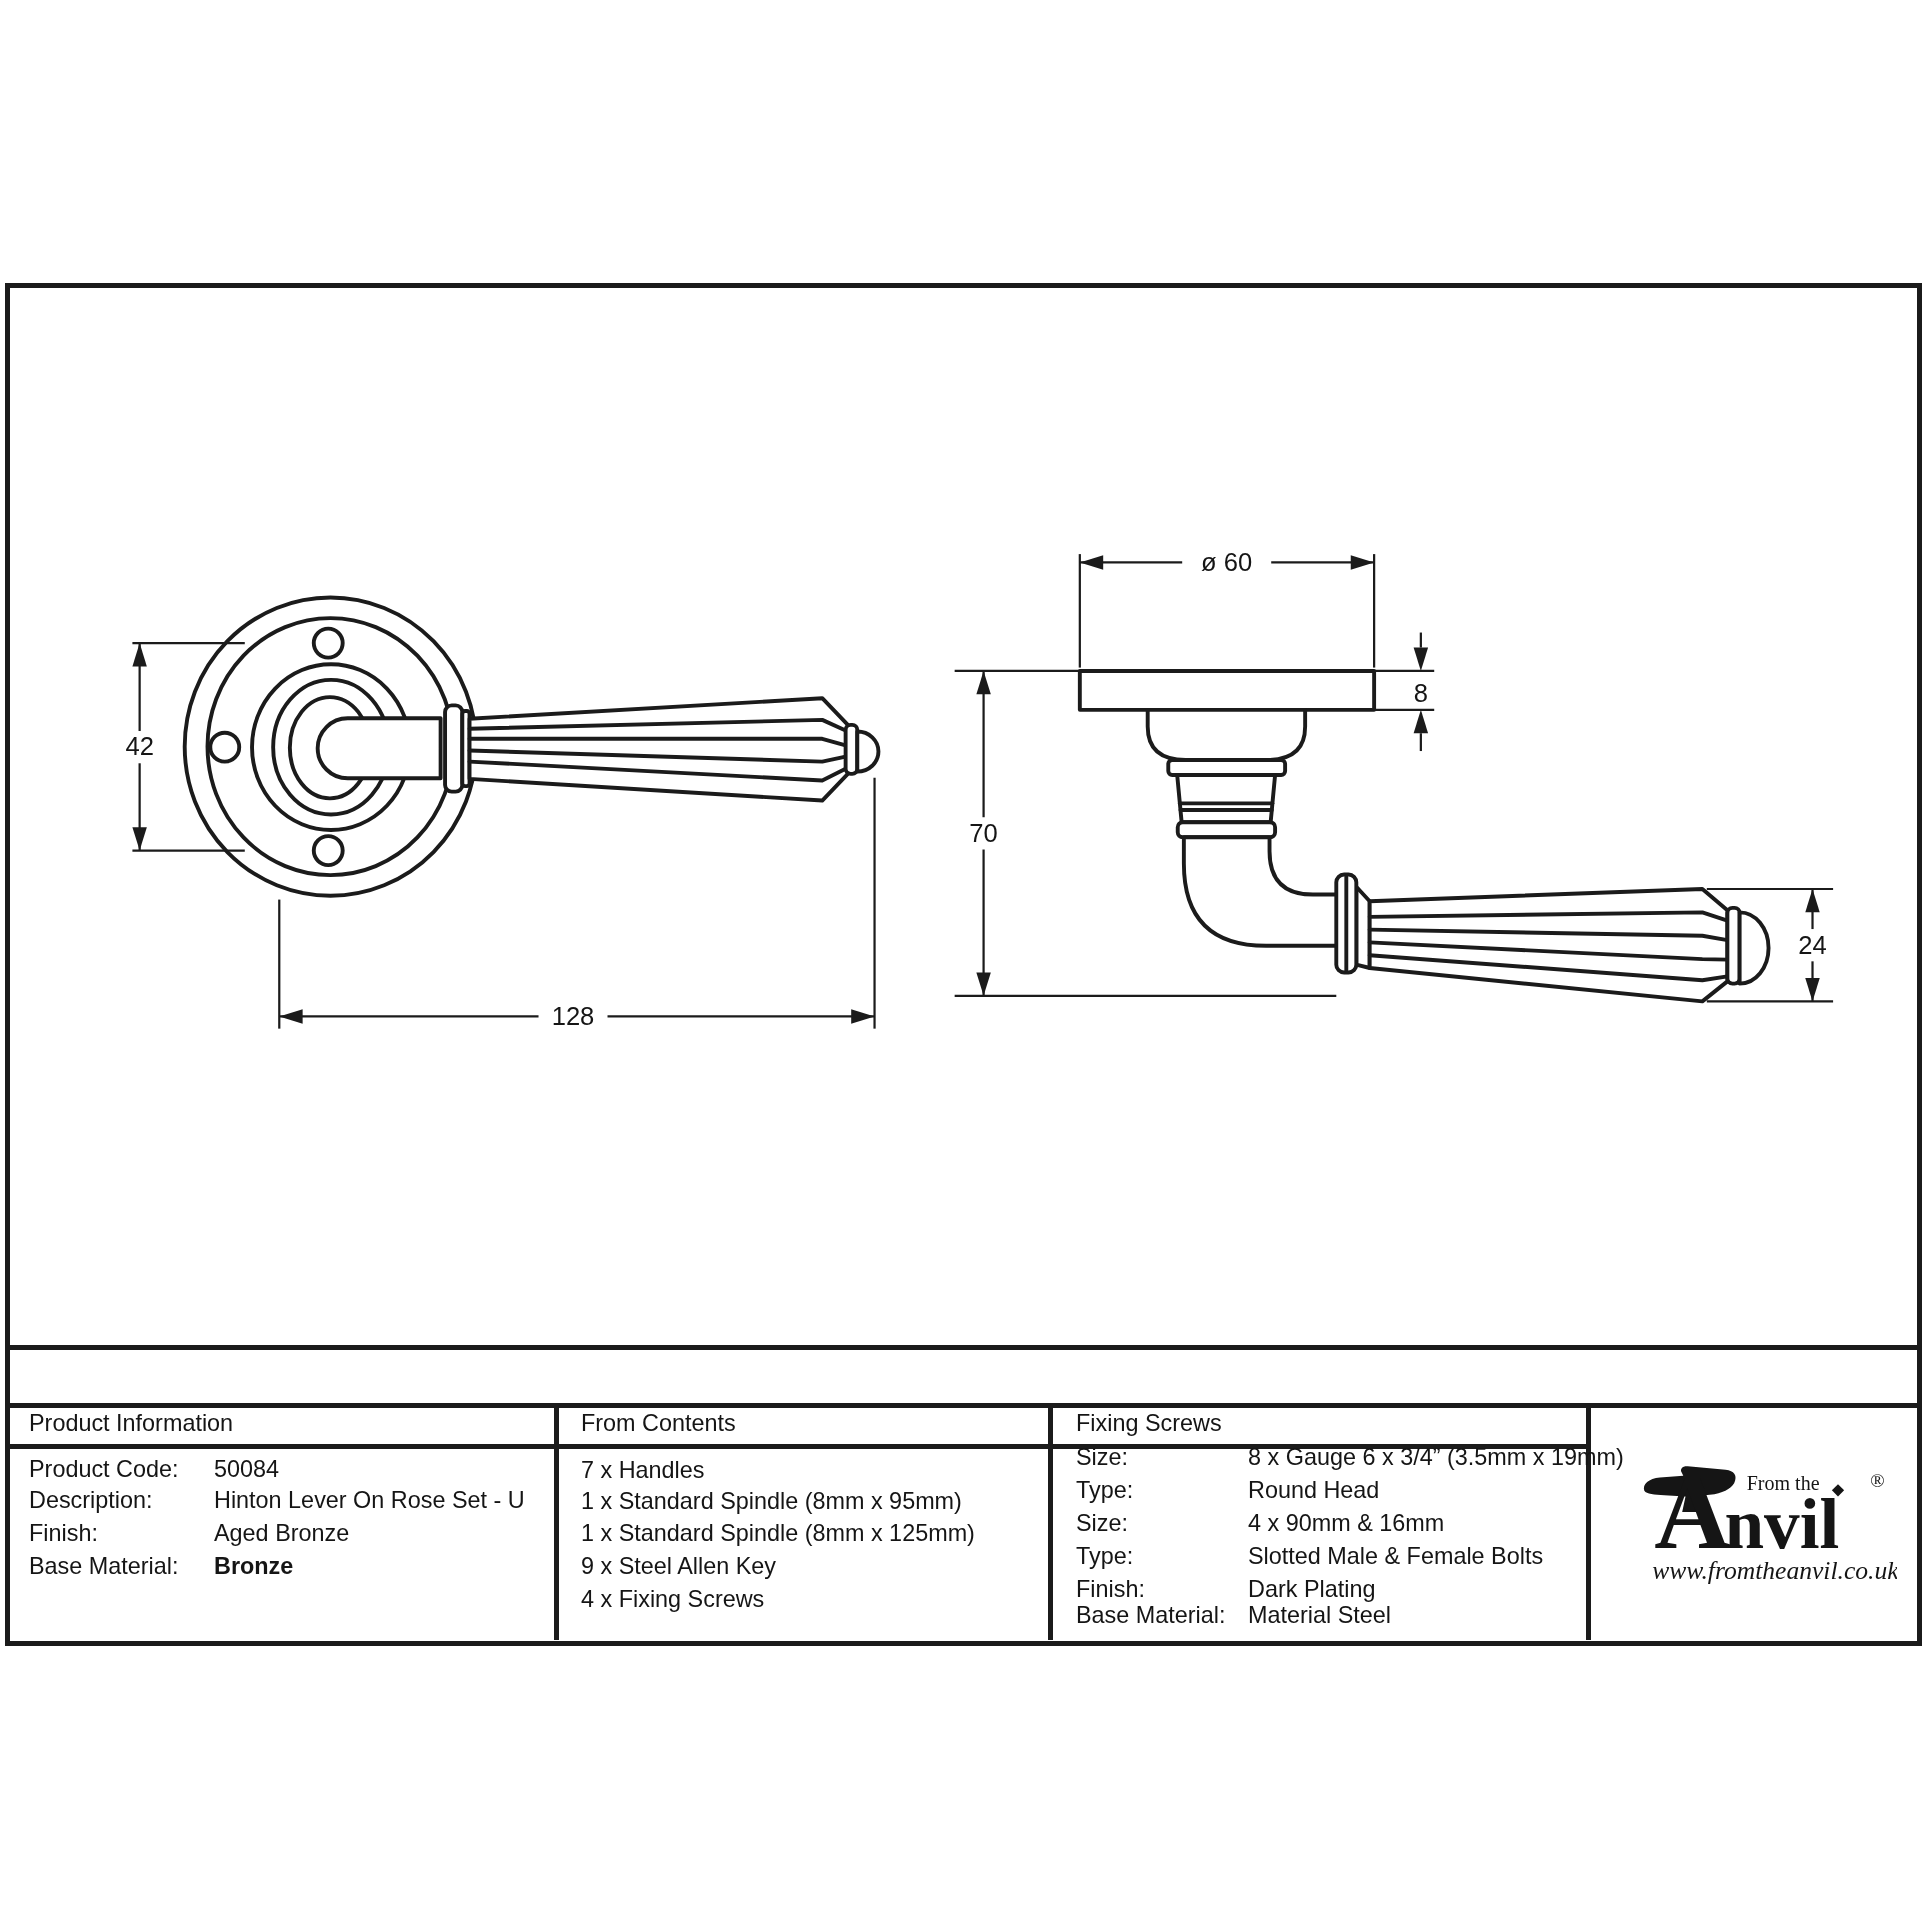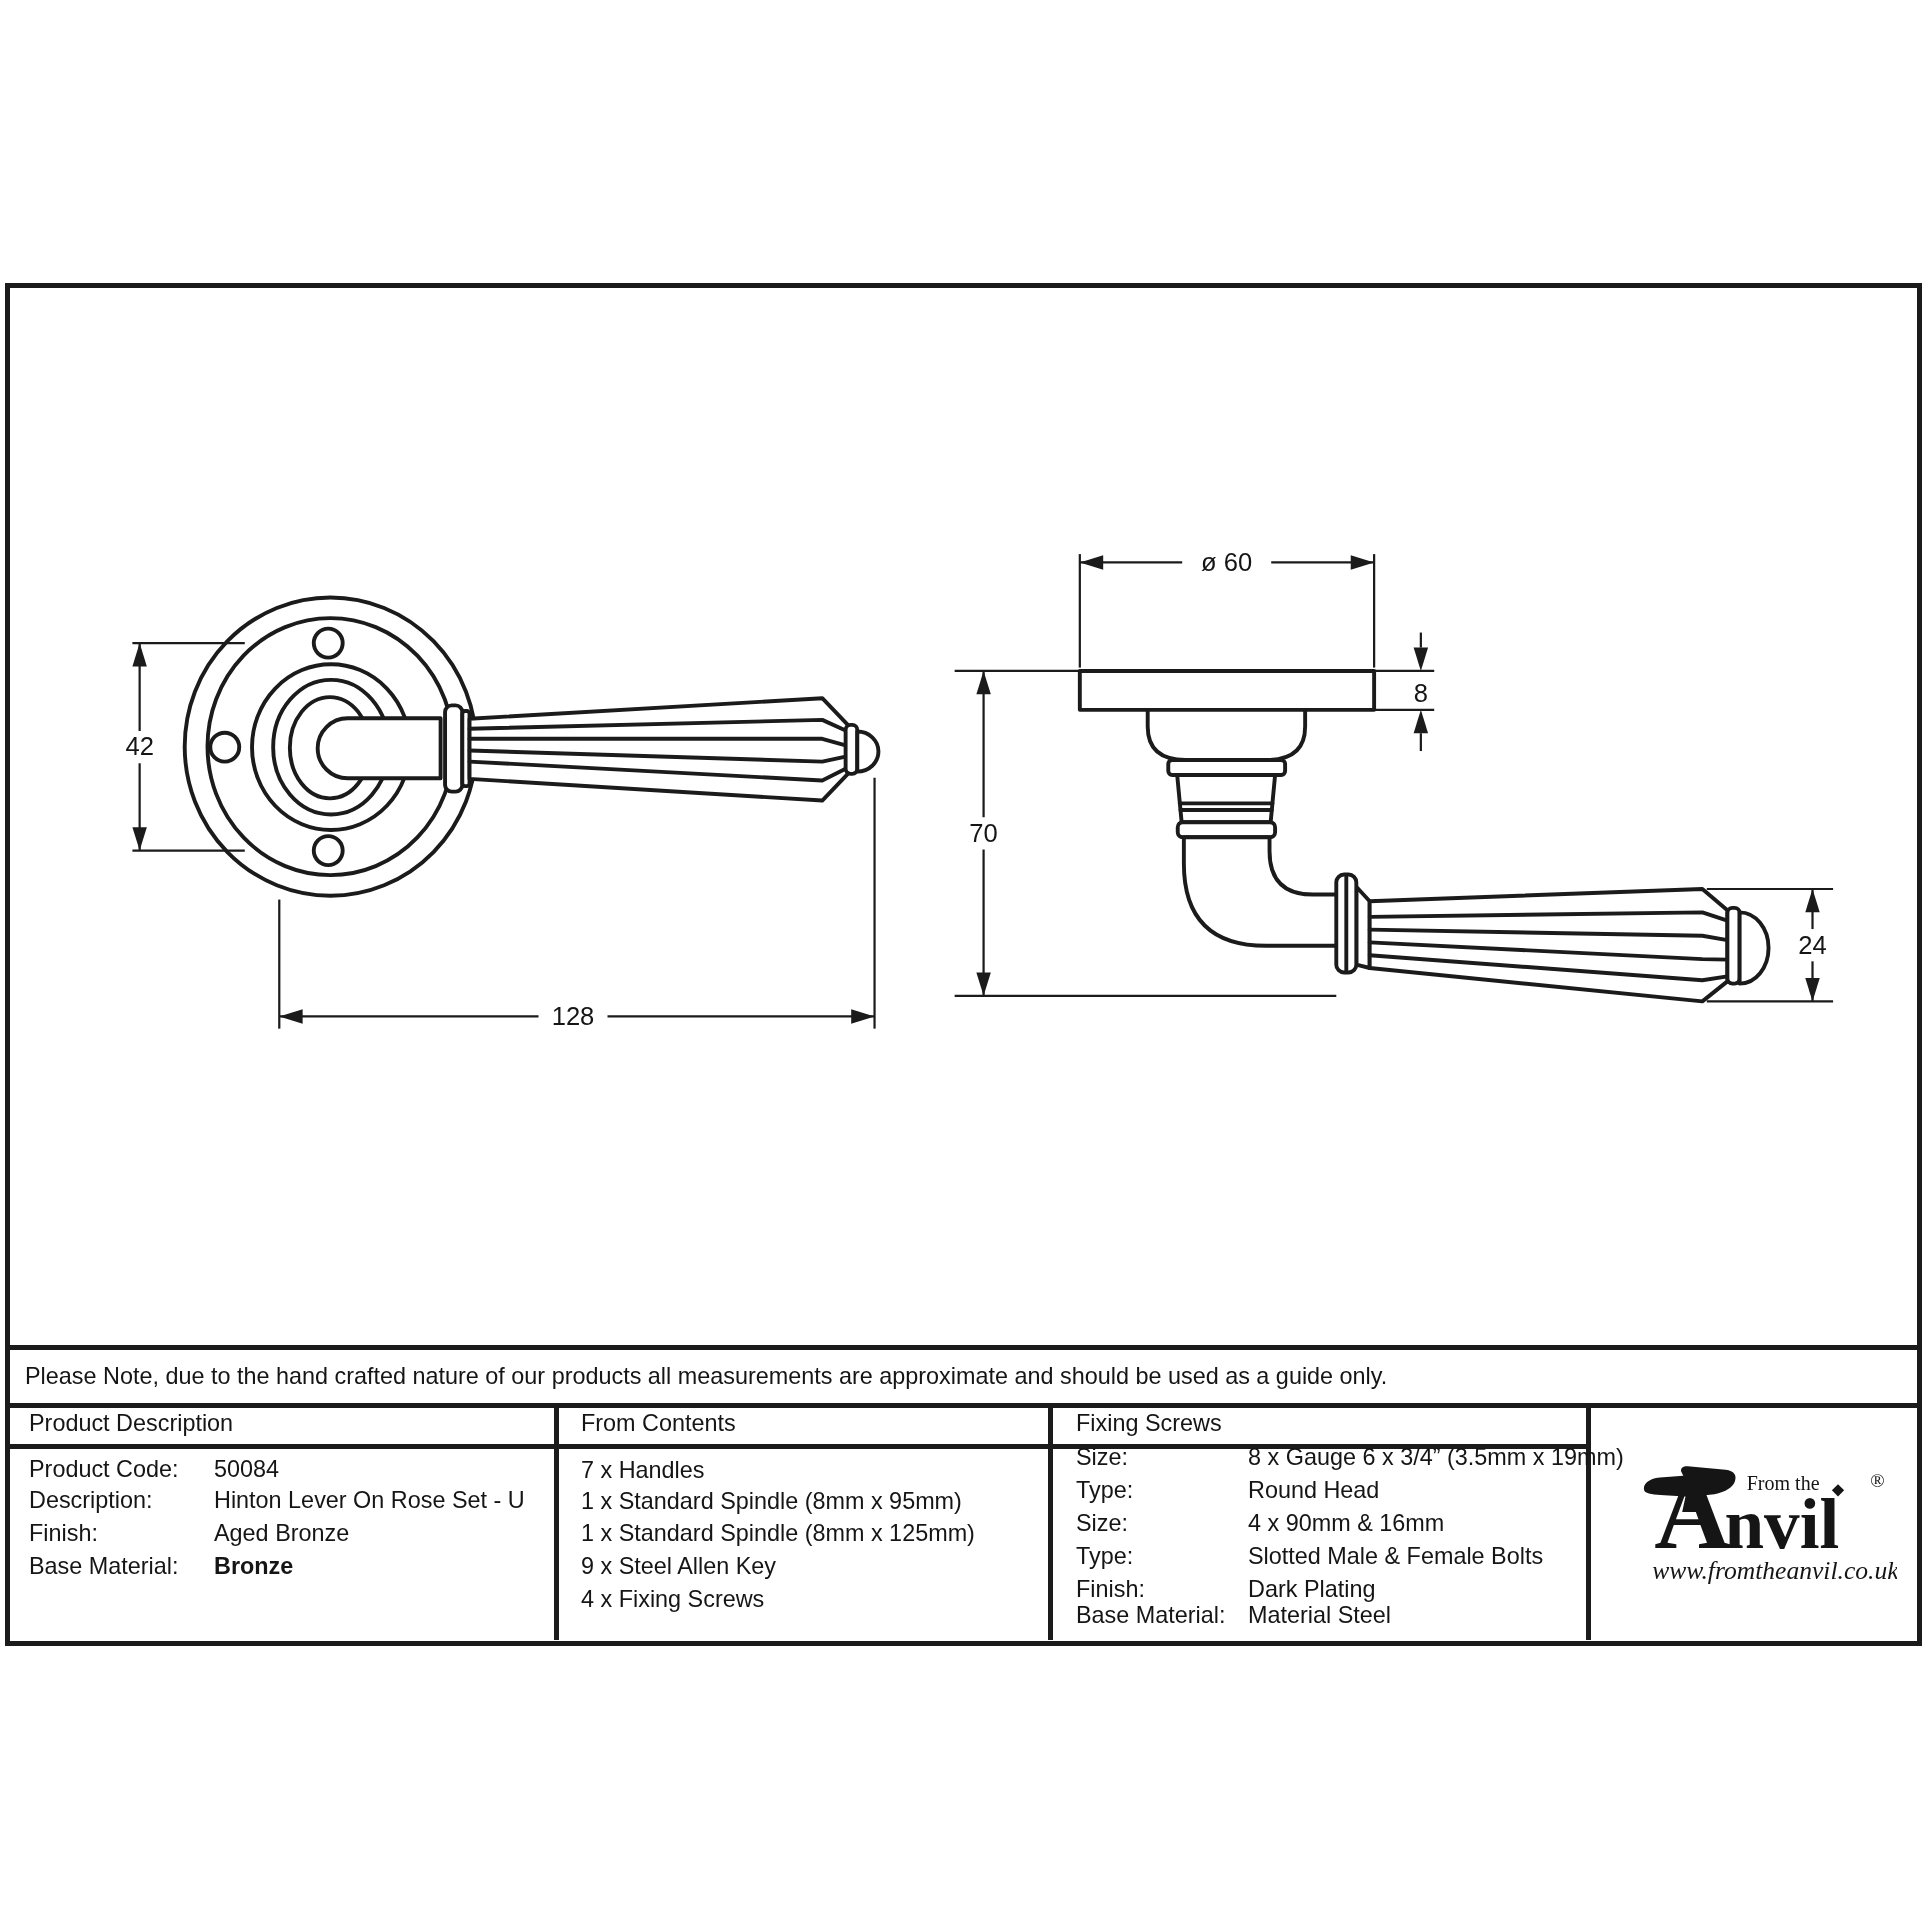--- a/index.html
+++ b/index.html
@@ -130,23 +130,22 @@
   </svg>
 
   <div class="sheet-border" style="left:4.5px;top:283px;width:1917px;height:1363px;"></div>
   <div class="hline" style="left:4.5px;top:1345px;width:1917px;height:4.5px;"></div>
   <div class="hline" style="left:4.5px;top:1403px;width:1917px;height:4.5px;"></div>
   <div class="hline" style="left:4.5px;top:1444px;width:1583px;height:4.5px;"></div>
   <div class="vline" style="left:554px;top:1405px;width:4.5px;height:235px;"></div>
   <div class="vline" style="left:1048px;top:1405px;width:4.5px;height:235px;"></div>
   <div class="vline" style="left:1586px;top:1405px;width:4.5px;height:235px;"></div>
 
-  <div class="abs txt" style="left:25px;top:1364px;">Please Note, due to the hand crafted nature of our products all measurements are approximate and should be used as a guide only.</div>
 
-  <div class="abs txt" style="left:29px;top:1411px;">Product Description</div>
+  <div class="abs txt" style="left:29px;top:1411px;">Product Information</div>
   <div class="abs txt" style="left:581px;top:1411px;">From Contents</div>
   <div class="abs txt" style="left:1076px;top:1411px;">Fixing Screws</div>
 
   <div class="abs txt" style="left:29px;top:1457px;">Product Code:</div>
   <div class="abs txt" style="left:214px;top:1457px;">50084</div>
   <div class="abs txt" style="left:29px;top:1488px;text-align:center;">Description:</div>
   <div class="abs txt" style="left:214px;top:1488px;">Hinton Lever On Rose Set - U</div>
   <div class="abs txt" style="left:29px;top:1521px;">Finish:</div>
   <div class="abs txt" style="left:214px;top:1521px;">Aged Bronze</div>
   <div class="abs txt" style="left:29px;top:1554px;">Base Material:</div>

